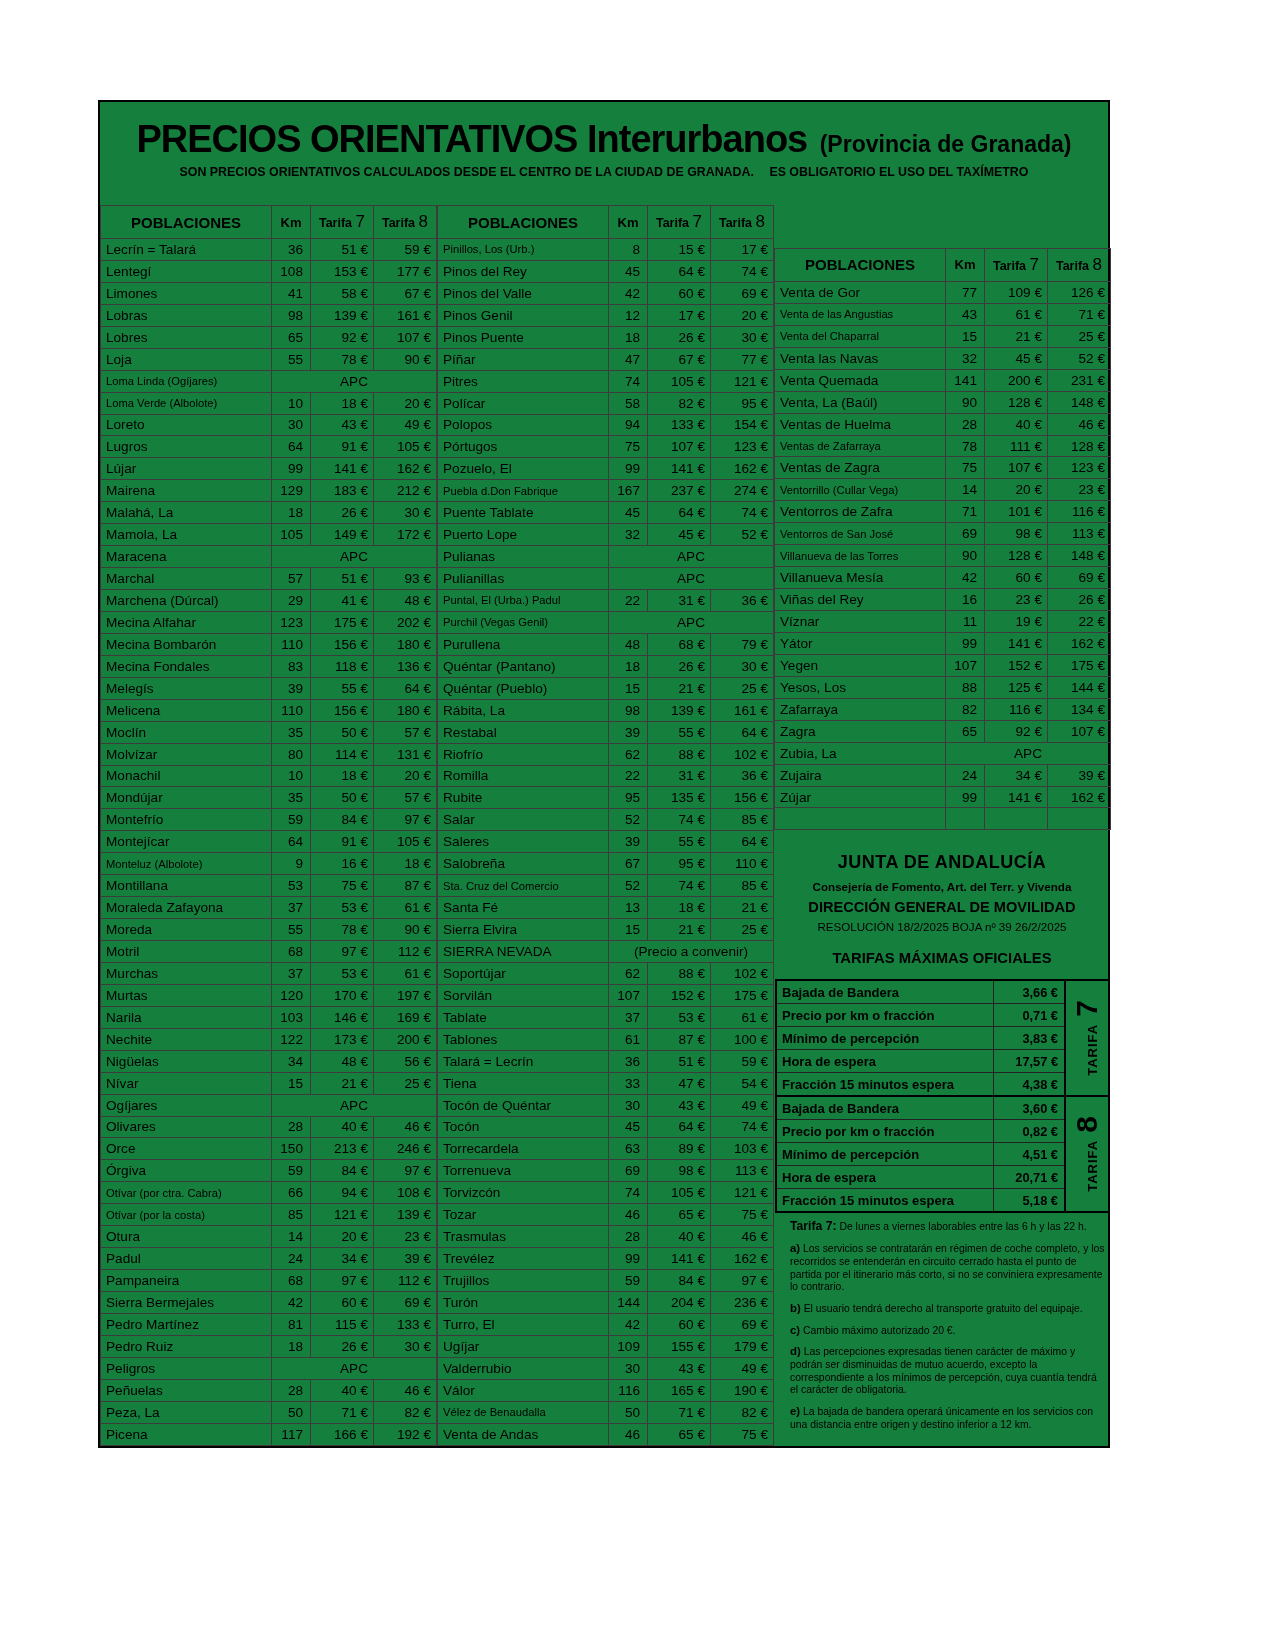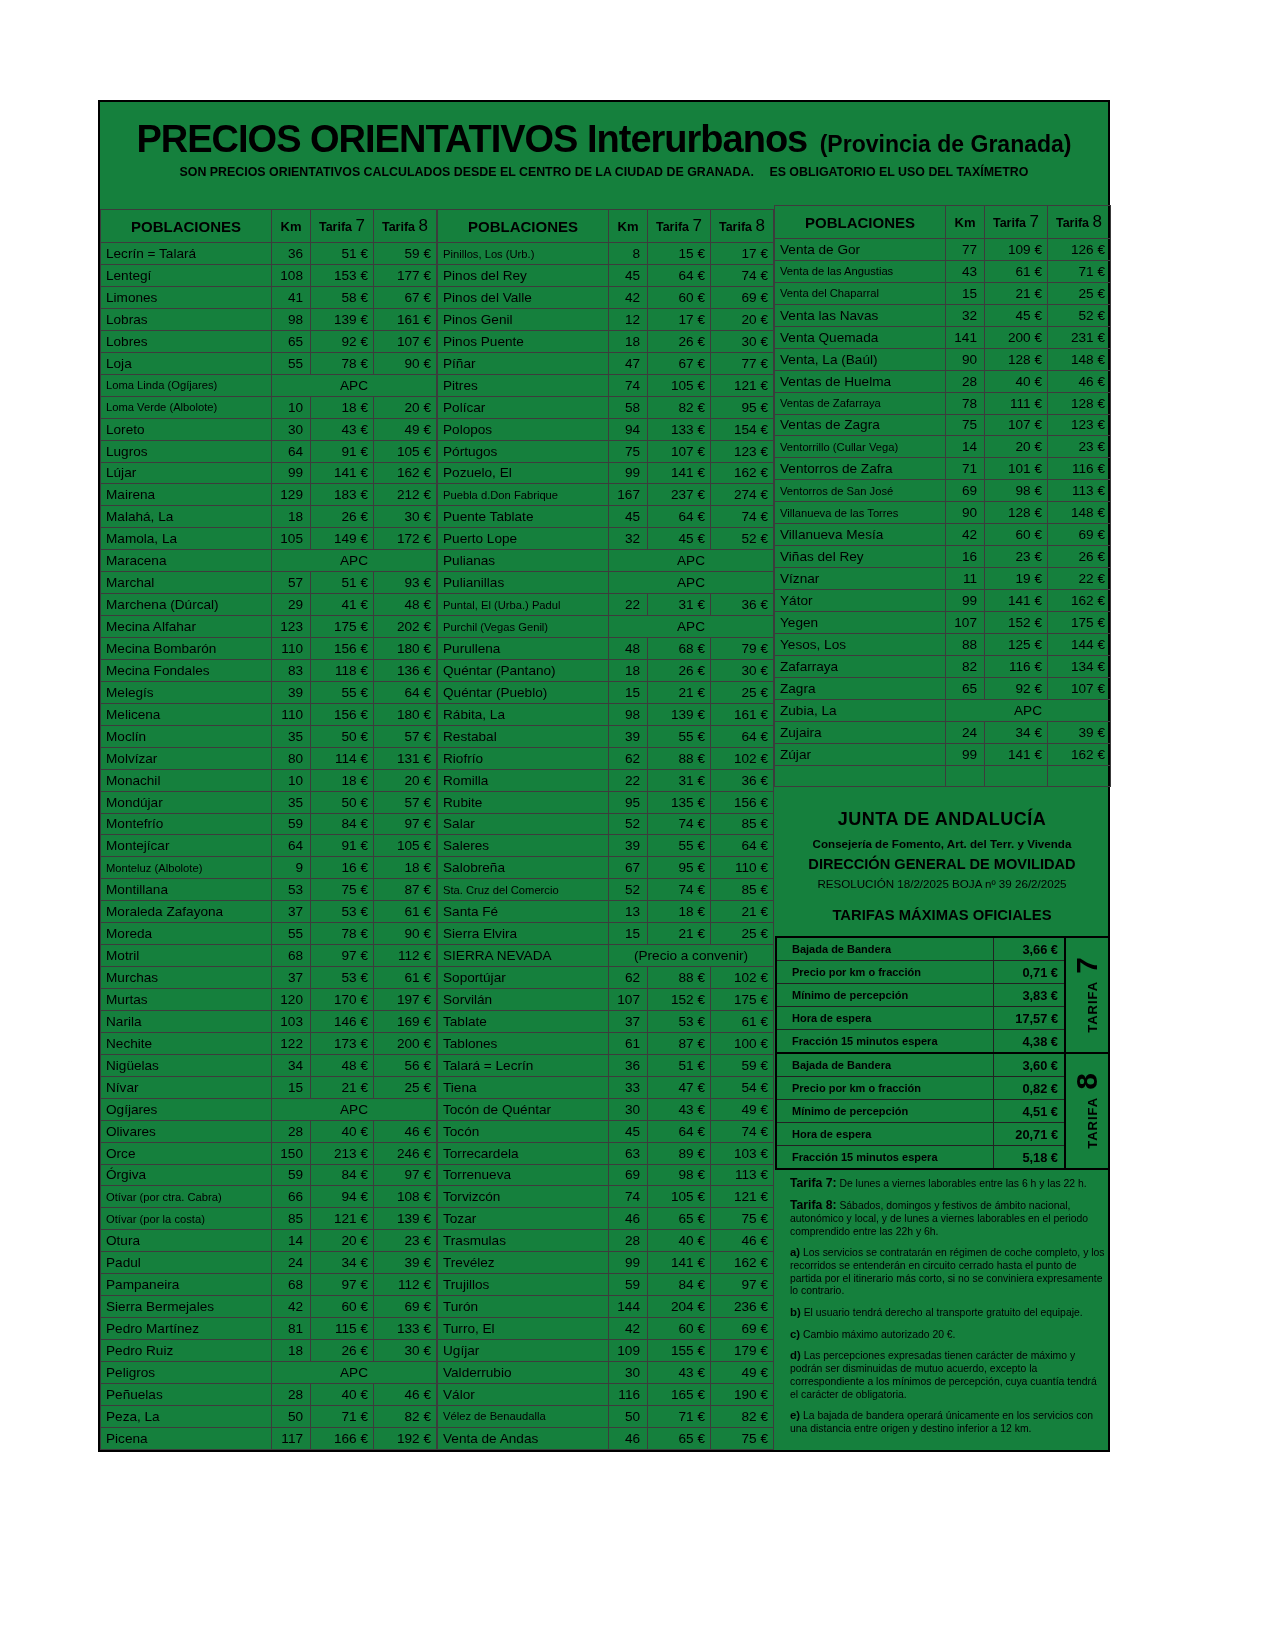--- a/index.html
+++ b/index.html
@@ -31,21 +31,21 @@
   .g3{width:336px;display:flex;flex-direction:column;}
   .info{box-sizing:border-box;width:336px;padding:0 1px;}
   .junta{text-align:center;margin-top:22px;}
   .j1{font-size:18px;font-weight:bold;letter-spacing:.5px;}
   .j2{font-size:11.6px;font-weight:bold;margin-top:7px;}
   .j3{font-size:14.6px;font-weight:bold;margin-top:6px;}
   .j4{font-size:11.6px;margin-top:5px;}
   .tmo{text-align:center;font-size:14.8px;font-weight:bold;margin:17px 0 13px 0;}
   .otab{width:335px;border:2px solid #000;}
   .otab td{border:1px solid #222;height:20px;box-sizing:content-box;}
-  td.o-name{font-size:11px;font-weight:bold;padding-left:15px;white-space:nowrap;overflow:hidden;}
+  td.o-name{font-size:13px;font-weight:bold;padding-left:5px;white-space:nowrap;overflow:hidden;}
   td.o-val{font-size:12.8px;font-weight:bold;text-align:right;padding-right:6px;}
   td.o-rot{border-left:2px solid #000;position:relative;}
   tbody[data-tarifa="t8"] tr:first-child td{border-top:2px solid #000;}
   .rot-inner{position:absolute;left:50%;top:50%;transform:translate(-50%,-50%) rotate(-90deg);white-space:nowrap;}
   .rw{font-weight:bold;font-size:13px;letter-spacing:1px;}
   .rn{font-weight:bold;font-size:30px;margin-left:7px;}
   
   .notes{padding:7px 3px 6px 7px;}
   .note{font-size:10.4px;line-height:12.7px;margin:0 0 8px 8px;text-align:left;}
   .note .nl{font-size:11.4px;}
@@ -978,21 +978,20 @@
                 <td class="o-val">20,71 €</td>
               </tr>
               <tr>
                 <td class="o-name">Fracción 15 minutos espera</td>
                 <td class="o-val">5,18 €</td>
               </tr>
             </tbody>
         </table>
         <div class="notes">
             <div class="note tnote"><b class="nl">Tarifa 7:</b> De lunes a viernes laborables entre las 6 h y las 22 h.</div>
-            <div class="note tnote"><b class="nl">Tarifa 8:</b> Sábados, domingos y festivos de ámbito nacional, autonómico y local, y de lunes a viernes laborables en el periodo comprendido entre las 22h y 6h.</div>
             <div class="note"><b class="nl">a)</b> Los servicios se contratarán en régimen de coche completo, y los recorridos se entenderán en circuito cerrado hasta el punto de partida por el itinerario más corto, si no se conviniera expresamente lo contrario.</div>
             <div class="note"><b class="nl">b)</b> El usuario tendrá derecho al transporte gratuito del equipaje.</div>
             <div class="note"><b class="nl">c)</b> Cambio máximo autorizado 20 €.</div>
             <div class="note"><b class="nl">d)</b> Las percepciones expresadas tienen carácter de máximo y podrán ser disminuidas de mutuo acuerdo, excepto la correspondiente a los mínimos de percepción, cuya cuantía tendrá el carácter de obligatoria.</div>
             <div class="note"><b class="nl">e)</b> La bajada de bandera operará únicamente en los servicios con una distancia entre origen y destino inferior a 12 km.</div>
           </div>
       </div>
     </div>
 
   </div>

